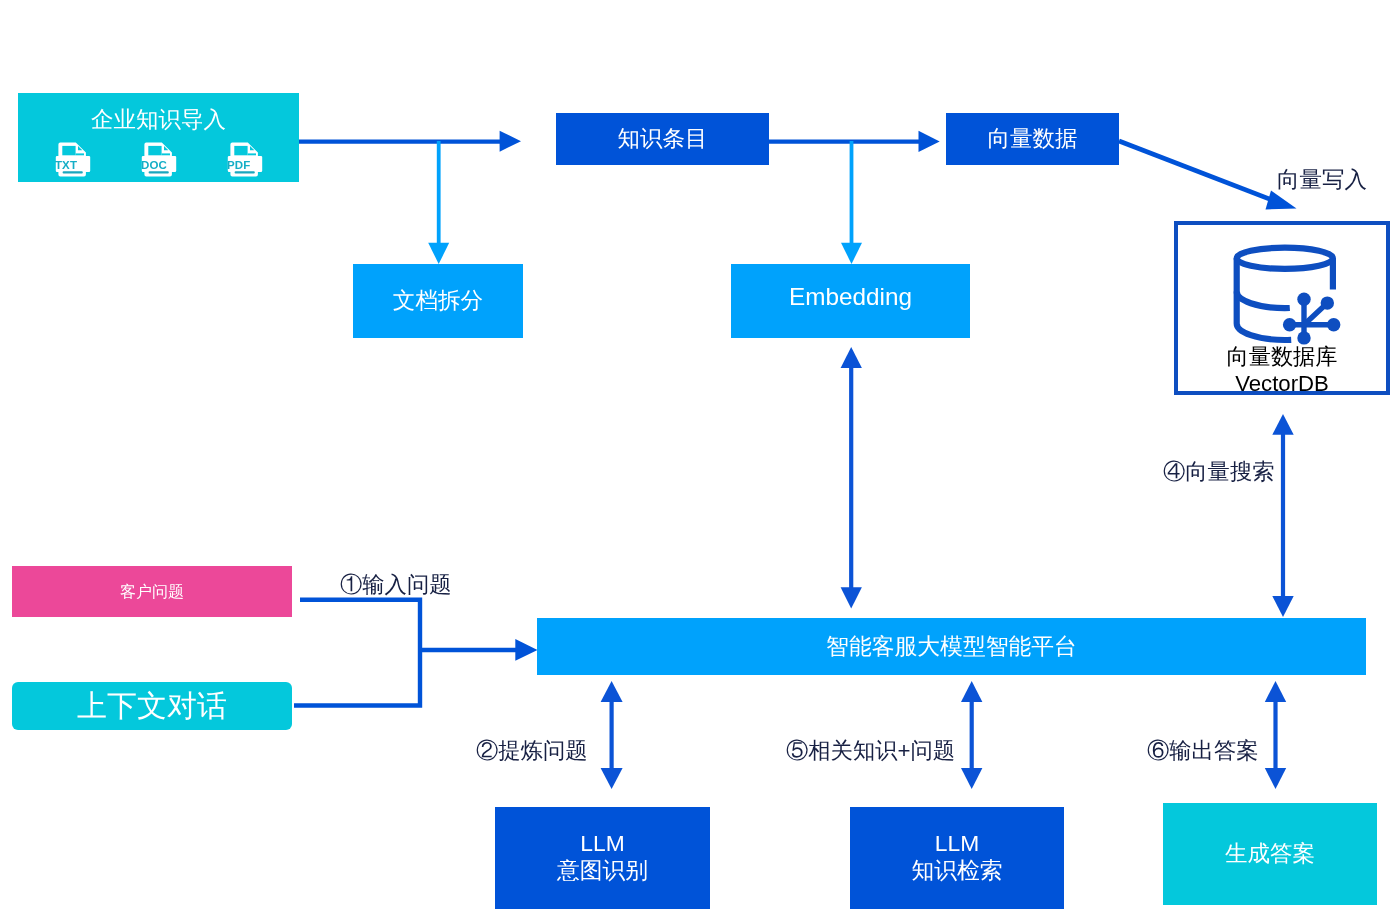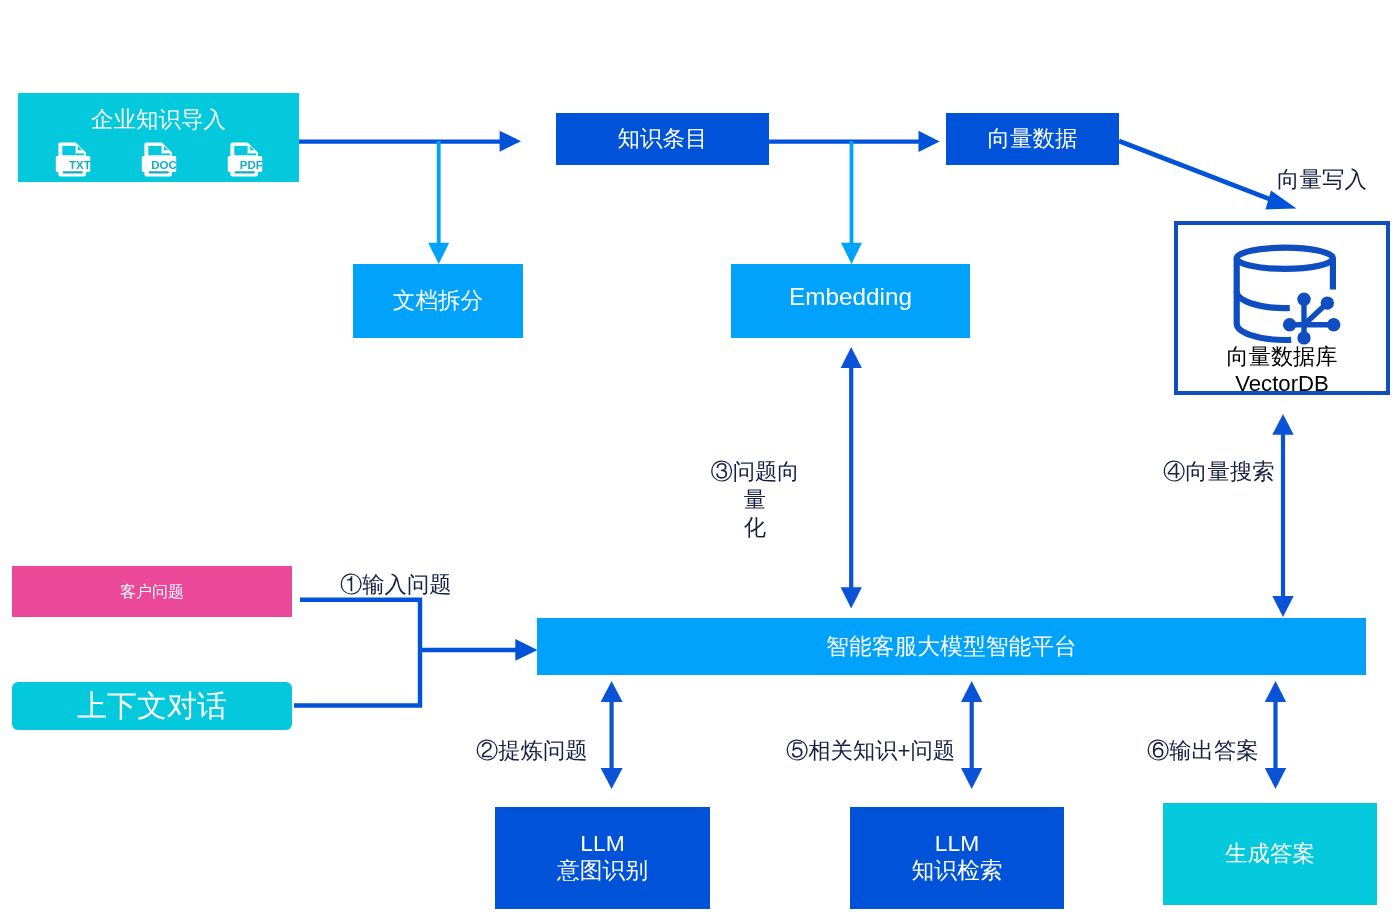--- a/index.html
+++ b/index.html
@@ -8,21 +8,21 @@
   #stage{position:relative;width:1400px;height:919px;}
   .box{position:absolute;box-sizing:border-box;display:flex;align-items:center;justify-content:center;text-align:center;color:#fff;line-height:1.25;}
   svg.layer{position:absolute;left:0;top:0;width:1400px;height:919px;pointer-events:none;}
   .lbl{position:absolute;color:#172043;font-size:22.3px;line-height:28px;text-align:center;white-space:pre-line;}
 
   .node-ingest{left:18px;top:93px;width:281px;height:89px;background:#04C8DC;flex-direction:column;justify-content:flex-start;padding:4px;}
   .ingest-title{font-size:22.5px;color:#ffffff;position:absolute;left:0;right:0;top:13px;}
   .ingest-files{display:flex;gap:50px;position:absolute;left:37px;top:49px;}
   .fileicon{position:relative;display:inline-block;width:36px;height:38px;}
   .fileicon svg{display:block;}
-  .filetext{position:absolute;left:0;top:17.4px;width:36px;text-align:right;font-size:11.5px;font-weight:bold;color:#15AEC6;letter-spacing:0.1px;line-height:12.5px;}
+  .filetext{position:absolute;left:0;top:17.4px;width:36px;text-align:left;font-size:11.5px;font-weight:bold;color:#15AEC6;letter-spacing:0.1px;line-height:12.5px;}
 
   .node-item{left:538px;top:113px;width:213px;height:52px;background:#0053D8;font-size:22.5px;margin-left:18px;}
   .node-vector{left:946px;top:113px;width:173px;height:52px;background:#0053D8;font-size:22.5px;}
   .node-split{left:353px;top:264px;width:170px;height:74px;background:#00A2FC;font-size:22.6px;}
   .node-embed{left:731px;top:264px;width:239px;height:74px;background:#00A2FC;font-size:24.3px;padding-bottom:8px;}
 
   .vdb{position:absolute;left:1174px;top:221px;width:216px;height:174px;border:4.2px solid #0E4EC0;box-sizing:border-box;background:#fff;}
   .dbicon{display:block;position:absolute;left:49px;top:18.8px;}
   .vdbtext{font-size:22.2px;color:#000;text-align:center;line-height:27px;position:absolute;left:0;right:0;top:118px;}
 
@@ -171,18 +171,16 @@
     <div>
       <div>LLM</div>
       <div>知识检索</div>
     </div>
   </div>
   <div class="box node-answer">生成答案</div>
 
   <div class="lbl lbl-write">向量写入</div>
   <div class="lbl lbl-s1">①输入问题</div>
   <div class="lbl lbl-s2">②提炼问题</div>
-  <div class="lbl lbl-s3">③问题向量
-化</div>
   <div class="lbl lbl-s4">④向量搜索</div>
   <div class="lbl lbl-s5">⑤相关知识+问题</div>
   <div class="lbl lbl-s6">⑥输出答案</div>
 </div>
 
 </body></html>

